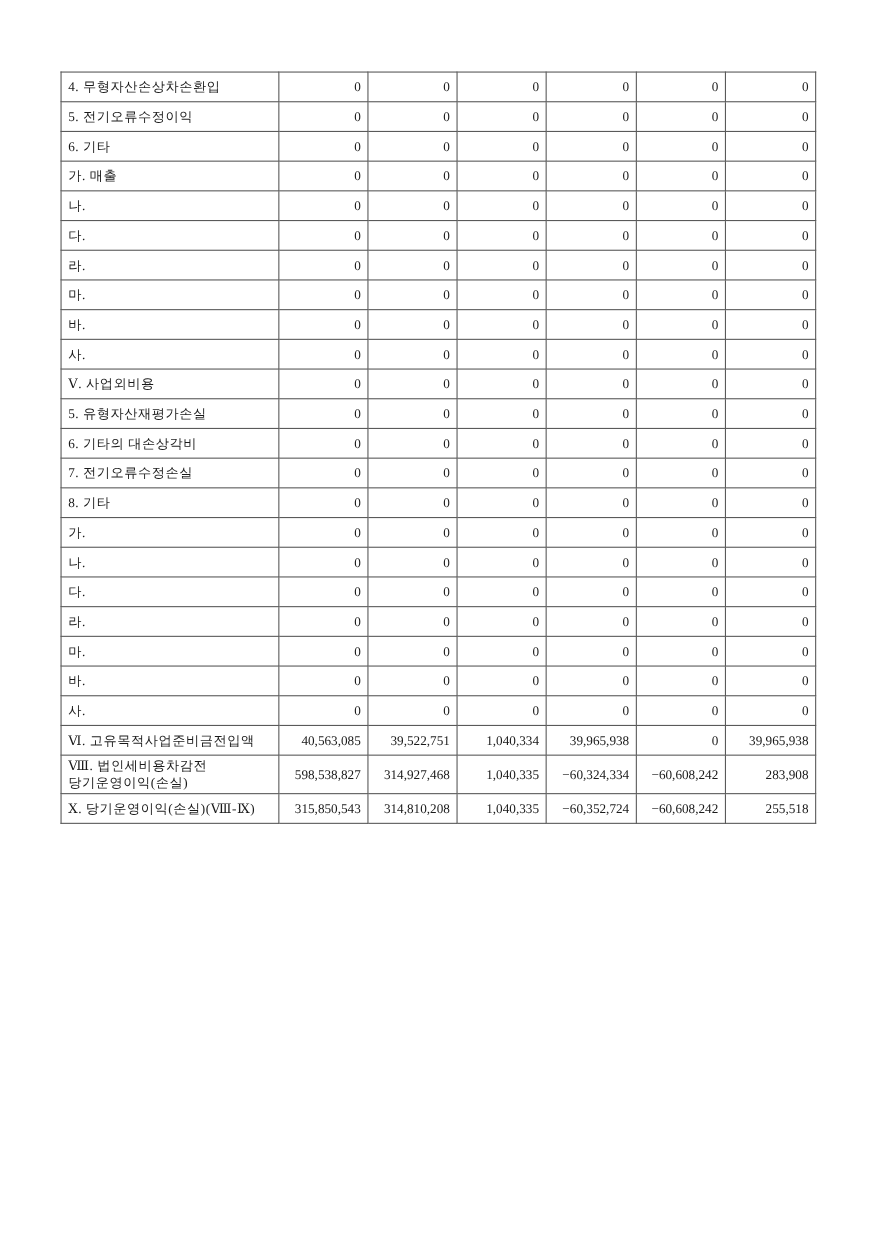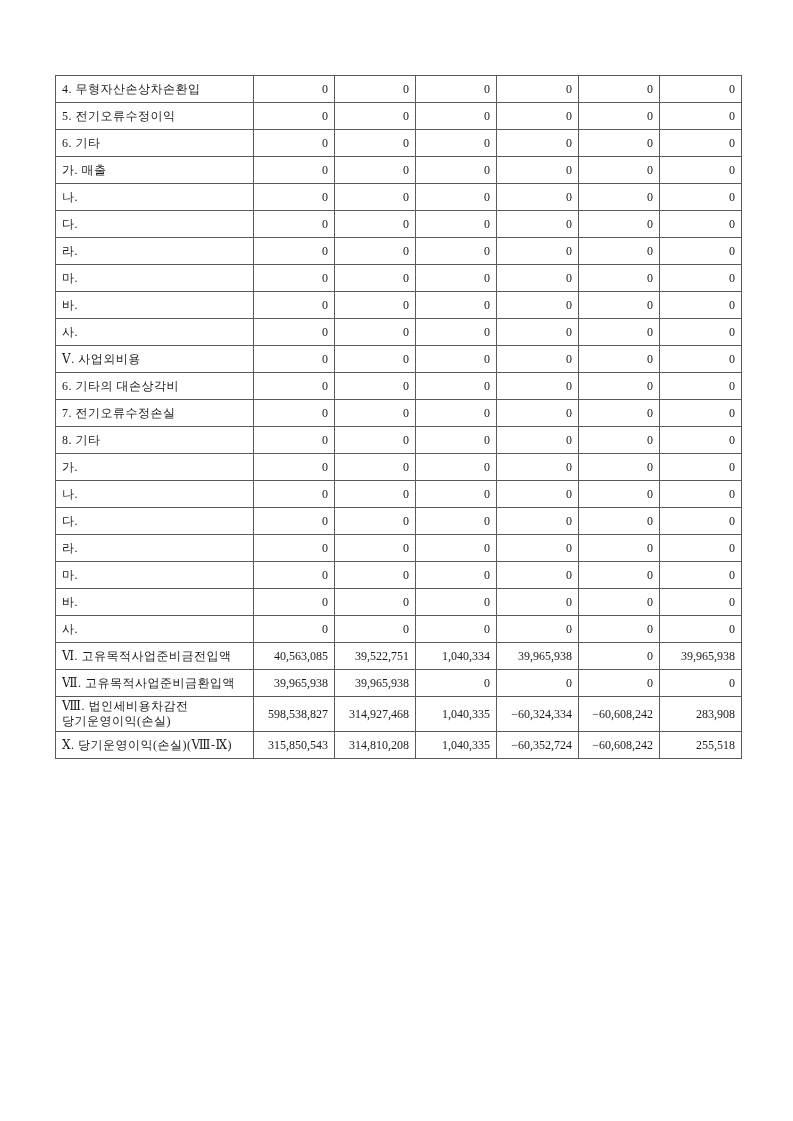--- a/index.html
+++ b/index.html
@@ -13,21 +13,20 @@
     height: 1121px;
     position: relative;
     font-family: "Liberation Serif", "DejaVu Serif", serif;
     color: #1a1a1a;
   }
   .sheet {
     position: absolute;
     left: 55px;
     top: 65px;
     width: 686px;
-    margin-top: 10px;
   }
   table.fin {
     width: 100%;
     border-collapse: collapse;
     table-layout: fixed;
   }
   table.fin td {
     border: 1px solid #5a5a5a;
     font-size: 12px;
     line-height: 1.25;
@@ -156,20 +155,29 @@
         <tr>
           <td class="label-cell">Ⅴ. 사업외비용</td>
           <td class="num-cell">0</td>
           <td class="num-cell">0</td>
           <td class="num-cell">0</td>
           <td class="num-cell">0</td>
           <td class="num-cell">0</td>
           <td class="num-cell">0</td>
         </tr>
         <tr>
+          <td class="label-cell">5. 유형자산재평가손실</td>
+          <td class="num-cell">0</td>
+          <td class="num-cell">0</td>
+          <td class="num-cell">0</td>
+          <td class="num-cell">0</td>
+          <td class="num-cell">0</td>
+          <td class="num-cell">0</td>
+        </tr>
+        <tr>
           <td class="label-cell">6. 기타의 대손상각비</td>
           <td class="num-cell">0</td>
           <td class="num-cell">0</td>
           <td class="num-cell">0</td>
           <td class="num-cell">0</td>
           <td class="num-cell">0</td>
           <td class="num-cell">0</td>
         </tr>
         <tr>
           <td class="label-cell">7. 전기오류수정손실</td>
@@ -253,29 +261,20 @@
           <td class="num-cell">0</td>
         </tr>
         <tr>
           <td class="label-cell">Ⅵ. 고유목적사업준비금전입액</td>
           <td class="num-cell">40,563,085</td>
           <td class="num-cell">39,522,751</td>
           <td class="num-cell">1,040,334</td>
           <td class="num-cell">39,965,938</td>
           <td class="num-cell">0</td>
           <td class="num-cell">39,965,938</td>
-        </tr>
-        <tr>
-          <td class="label-cell">Ⅶ. 고유목적사업준비금환입액</td>
-          <td class="num-cell">39,965,938</td>
-          <td class="num-cell">39,965,938</td>
-          <td class="num-cell">0</td>
-          <td class="num-cell">0</td>
-          <td class="num-cell">0</td>
-          <td class="num-cell">0</td>
         </tr>
         <tr>
           <td class="label-cell">Ⅷ. 법인세비용차감전
 당기운영이익(손실)</td>
           <td class="num-cell">598,538,827</td>
           <td class="num-cell">314,927,468</td>
           <td class="num-cell">1,040,335</td>
           <td class="num-cell">−60,324,334</td>
           <td class="num-cell">−60,608,242</td>
           <td class="num-cell">283,908</td>

